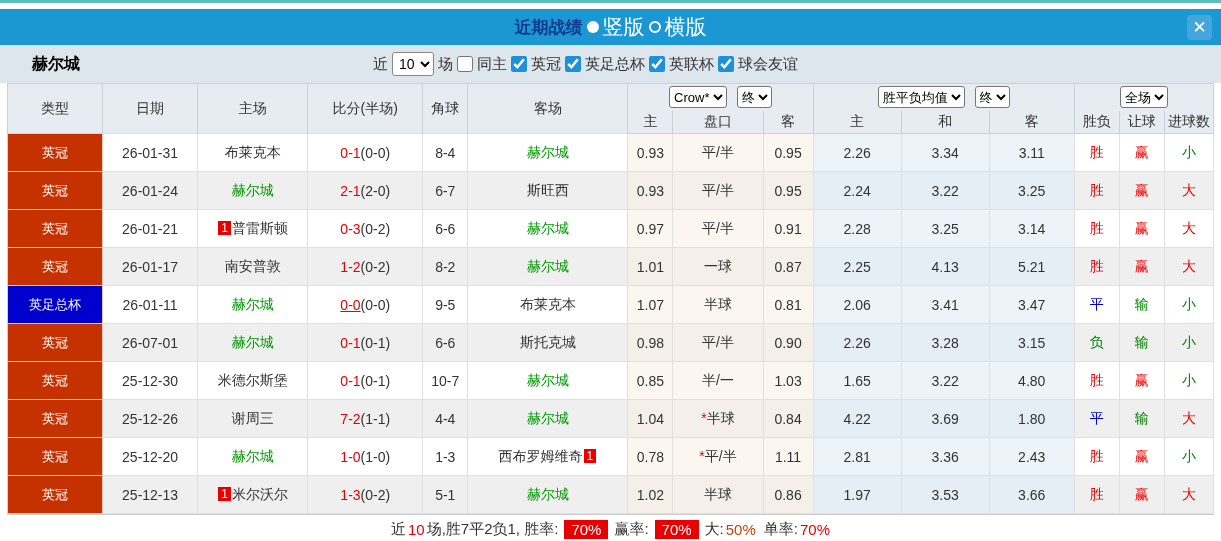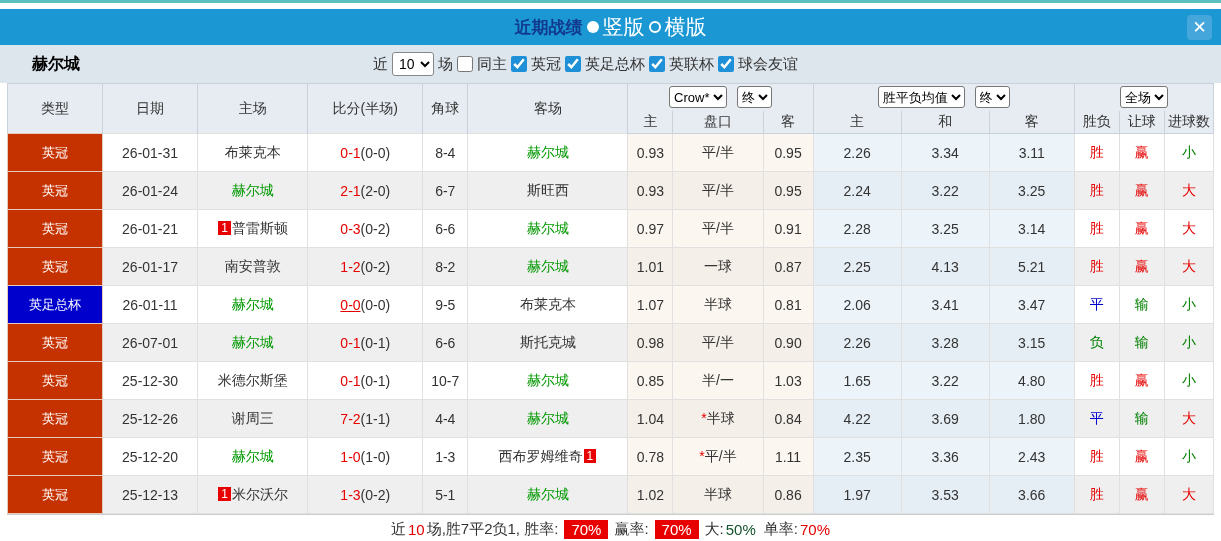--- a/index.html
+++ b/index.html
@@ -304,21 +304,21 @@
         <tr class="odd">
           <td class="c-league" style="background: rgb(197, 50, 0);"><span>英冠</span></td>
           <td><span>25-12-20</span></td>
           <td><span style="color: rgb(0, 153, 0);">赫尔城</span></td>
           <td><span style="color: rgb(230, 0, 0);">1-0</span><span>(1-0)</span></td>
           <td><span>1-3</span></td>
           <td><span>西布罗姆维奇</span><span class="rank-badge">1</span></td>
           <td class="c-hcp"><span>0.78</span></td>
           <td class="c-hcp"><span class="star">*</span><span>平/半</span></td>
           <td class="c-hcp"><span>1.11</span></td>
-          <td class="c-odds"><span>2.35</span></td>
+          <td class="c-odds"><span>2.81</span></td>
           <td class="c-odds"><span>3.36</span></td>
           <td class="c-odds"><span>2.43</span></td>
           <td><span style="color: rgb(230, 0, 0);">胜</span></td>
           <td><span style="color: rgb(230, 0, 0);">赢</span></td>
           <td><span style="color: rgb(0, 128, 0);">小</span></td>
         </tr>
         <tr class="even">
           <td class="c-league" style="background: rgb(197, 50, 0);"><span>英冠</span></td>
           <td><span>25-12-13</span></td>
           <td><span class="rank-badge">1</span><span>米尔沃尔</span></td>
@@ -340,16 +340,16 @@
 </div>
 
 <div class="summary">
   <span>近</span>
   <span style="color:#e60000">10</span>
   <span>场,胜7平2负1, 胜率:</span>
   <span class="rate-box">70%</span>
   <span>赢率:</span>
   <span class="rate-box">70%</span>
   <span>大:</span>
-  <span style="color:#14532d">50%</span>
+  <span style="color:#c2410c">50%</span>
   <span style="margin-left:6px">单率:</span>
   <span style="color:#e60000">70%</span>
 </div>
 
 </body></html>

